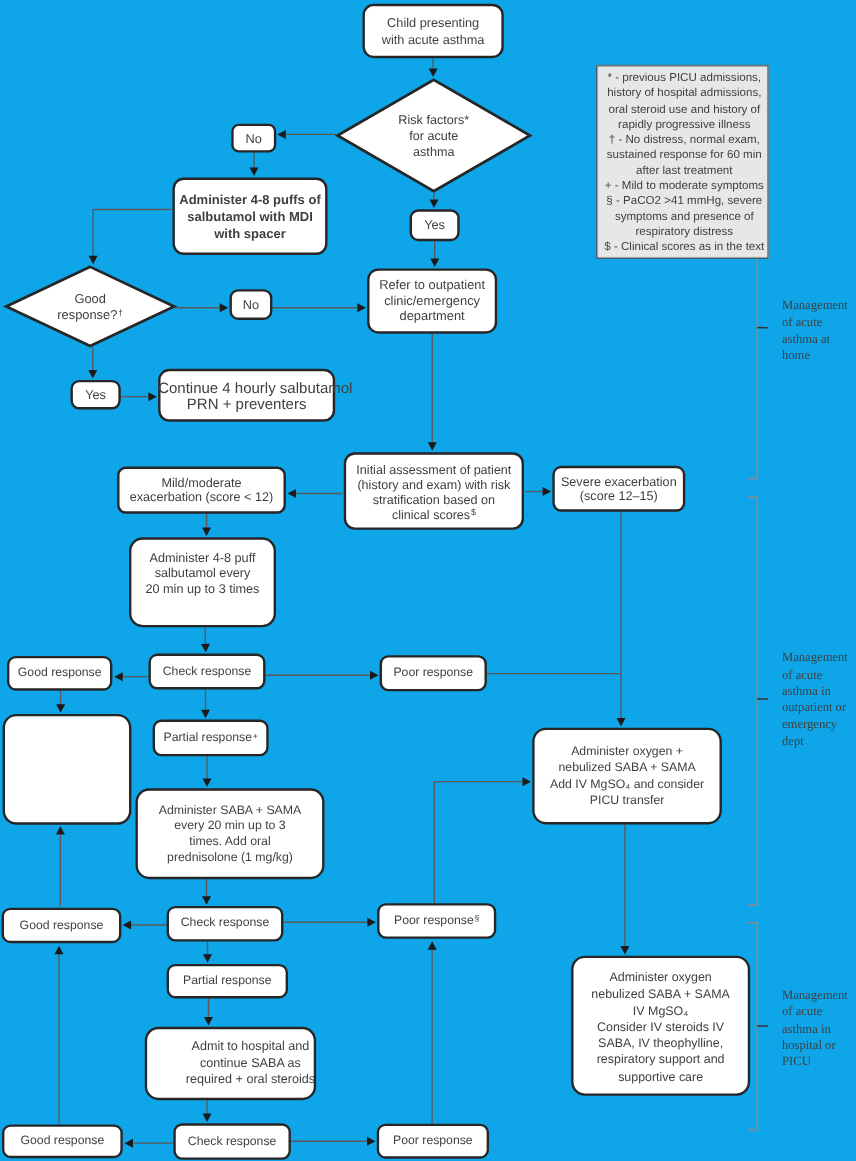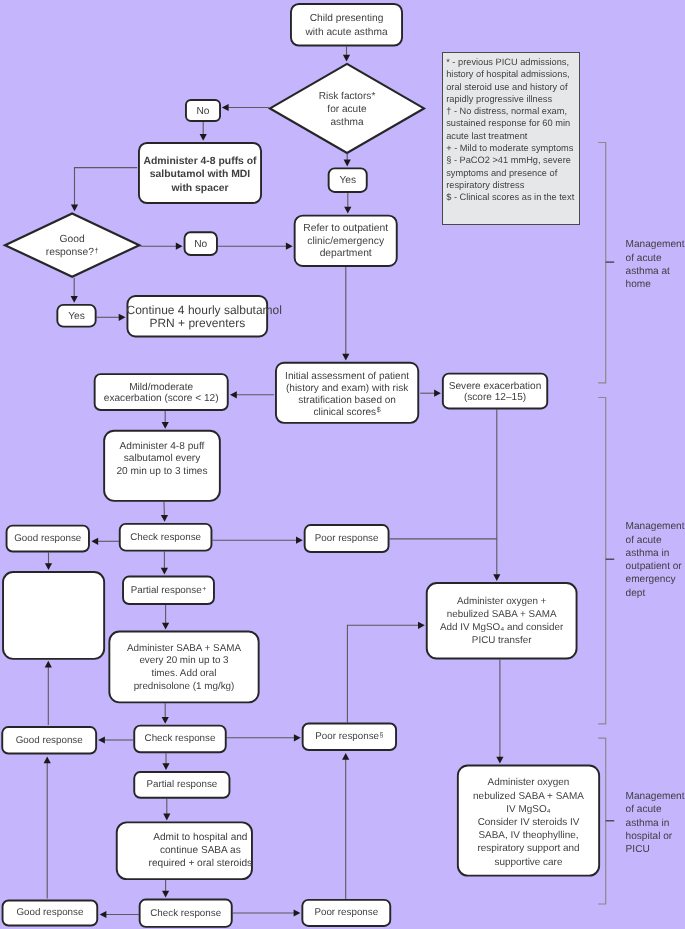--- a/index.html
+++ b/index.html
@@ -1,35 +1,35 @@
 <!DOCTYPE html>
 <html><head>
 <meta charset="utf-8">
 <title>Acute asthma management flowchart</title>
 <style>
   html,body{margin:0;padding:0;background:#fff;}
   body{width:685px;height:929px;position:relative;overflow:hidden;
        font-family:"Liberation Sans",sans-serif;-webkit-font-smoothing:antialiased;text-rendering:geometricPrecision;}
-  #stage{position:absolute;left:0;top:0;width:685px;height:929px;background:#c4b5fd;}
+  #stage{position:absolute;left:0;top:0;width:685px;height:929px;background:#0ea5e9;}
   .node .tx,.dia .tx,#legend,.brk-label{transform:translateZ(0);}
   svg#wires{position:absolute;left:0;top:0;width:685px;height:929px;}
   .node{position:absolute;box-sizing:border-box;
         display:flex;align-items:center;justify-content:center;text-align:center;color:#3f3f3f;}
   .node .tx{display:block;width:100%;}
   .node .tx span{display:block;white-space:nowrap;}
   i{font-style:normal;}
   sup{font-size:0.7em;vertical-align:baseline;position:relative;top:-0.32em;line-height:0;padding-left:0.6px;}
   .dia{position:absolute;display:flex;align-items:center;justify-content:center;text-align:center;color:#3f3f3f;}
   .dia .tx{position:relative;z-index:2;}
   .dia .tx span{display:block;white-space:nowrap;}
   #legend{position:absolute;box-sizing:border-box;background:#e6e7e8;border:1.7px solid #4a4a4a;
           color:#3f3f3f;}
   #legend span{display:block;white-space:nowrap;transform:translateZ(0);}
   .brk-label{position:absolute;color:#3f3f3f;}
-  .brk-label span{display:block;white-space:nowrap;}
+  .brk-label span{display:block;white-space:nowrap;font-family:Liberation Serif, serif;}
 </style>
 </head>
 <body>
 
 <div id="stage">
 <svg id="wires" viewBox="0 0 685 929" shape-rendering="geometricPrecision">
 <polyline points="346.5,46.5 346.5,55.9" fill="none" stroke="#5a5a5a" stroke-width="1.1"></polyline>
 <polygon points="346.5,61.5 342.9,54.7 350.1,54.7" fill="#1a1a1a"></polygon>
 <polyline points="268.9,107.5 227.4,107.5" fill="none" stroke="#5a5a5a" stroke-width="1.1"></polyline>
 <polygon points="221.8,107.5 228.6,103.9 228.6,111.1" fill="#1a1a1a"></polygon>
@@ -303,28 +303,28 @@
         <span><i>for acute</i></span>
         <span><i>asthma</i></span>
       </div>
     </div>
 <div class="dia" style="left:4px;top:212.5px;width:136.3px;height:65.30000000000001px;font-size:10.3px;line-height:13.4px;">
       <div class="tx" style="padding-top:2.4px;transform:translateZ(0)">
         <span><i>Good</i></span>
         <span><i>response?</i><sup>†</sup></span>
       </div>
     </div>
-<div id="legend" style="left:442px;top:51.5px;width:137.7px;height:173px;font-size:9.25px;line-height:12.3px;padding:3.5px 0 0 3.2px;">
+<div id="legend" style="left:477px;top:51.5px;width:137.7px;height:155px;font-size:9.25px;line-height:12.3px;padding:3.5px 0 0 3.2px;text-align:center;">
       <span>* - previous PICU admissions,</span>
       <span>history of hospital admissions,</span>
       <span>oral steroid use and history of</span>
       <span>rapidly progressive illness</span>
       <span>† - No distress, normal exam,</span>
       <span>sustained response for 60 min</span>
-      <span>acute last treatment</span>
+      <span>after last treatment</span>
       <span>+ - Mild to moderate symptoms</span>
       <span>§ - PaCO2 &gt;41 mmHg, severe</span>
       <span>symptoms and presence of</span>
       <span>respiratory distress</span>
       <span>$ - Clinical scores as in the text</span>
     </div>
 <div class="brk-label" style="left:625.6px;top:238.4px;font-size:10.1px;line-height:13.25px;">
       <span>Management</span>
       <span>of acute</span>
       <span>asthma at</span>

